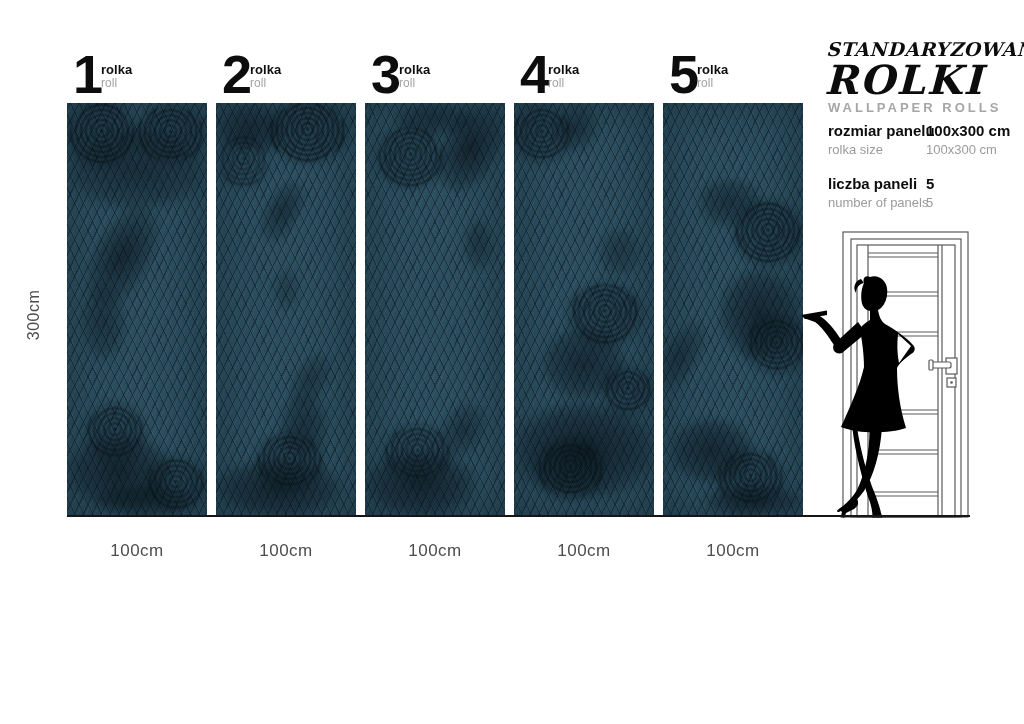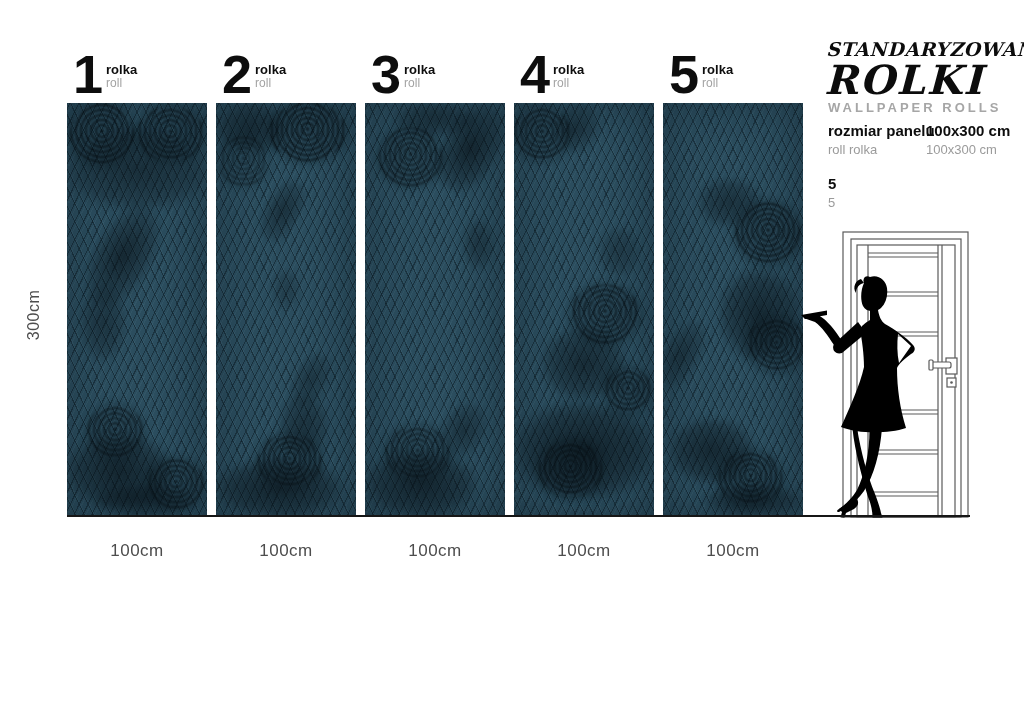--- a/index.html
+++ b/index.html
@@ -13,21 +13,21 @@
   
   .panel-col { position: absolute; top: 52px; width: 140px; }
   .col-1 { left: 67px; } .col-2 { left: 216px; } .col-3 { left: 365px; }
   .col-4 { left: 514px; } .col-5 { left: 663px; }
 
   .panel-header { display: flex; align-items: flex-start; height: 51px; padding-left: 6px; }
   .panel-number {
     font-size: 54px; font-weight: 700; line-height: 44px; letter-spacing: -2px;
     color: #0d0d0d;
   }
-  .panel-sub { display: flex; flex-direction: column; margin-left: 5px; padding-top: 11px; }
+  .panel-sub { display: flex; flex-direction: column; padding-top: 11px; }
   .panel-label-pl { font-size: 13px; font-weight: 700; color: #0d0d0d; line-height: 1.1; }
   .panel-label-en { font-size: 12px; font-weight: 400; color: #a3a3a3; line-height: 1.15; }
 
   .panel {
     position: relative; width: 140px; height: 414px; overflow: hidden;
     background-color: #2b4d5e;
     background-image:
       repeating-linear-gradient( 64deg, rgba(14,30,39,0.55) 0 1px, rgba(14,30,39,0) 1px 8px),
       repeating-linear-gradient(-64deg, rgba(14,30,39,0.55) 0 1px, rgba(14,30,39,0) 1px 8px),
       repeating-linear-gradient( 64deg, rgba(70,112,130,0.22) 0 1px, rgba(70,112,130,0) 1px 8px),
@@ -211,28 +211,32 @@
   <div class="title-block">
     <div class="title-line1">STANDARYZOWANE</div>
     <div class="title-line2">ROLKI</div>
     <div class="title-sub">WALLPAPER ROLLS</div>
   </div>
 
   <div class="specs">
     <div class="spec-row">
       <div class="spec-labels">
         <div class="spec-pl">rozmiar panelu</div>
-        <div class="spec-en">roll rolka</div>
+        <div class="spec-en">rolka size</div>
       </div>
       <div class="spec-values">
         <div class="spec-pl">100x300 cm</div>
         <div class="spec-en">100x300 cm</div>
       </div>
     </div>
     <div class="spec-row">
+      <div class="spec-labels">
+        <div class="spec-pl">liczba paneli</div>
+        <div class="spec-en">number of panels</div>
+      </div>
       <div class="spec-values">
         <div class="spec-pl">5</div>
         <div class="spec-en">5</div>
       </div>
     </div>
   </div>
 
   <div class="door-wrap">
     <svg width="140" height="290" viewBox="0 0 140 290">
       <g fill="none" stroke="#5a5a5a" stroke-width="1.2">

